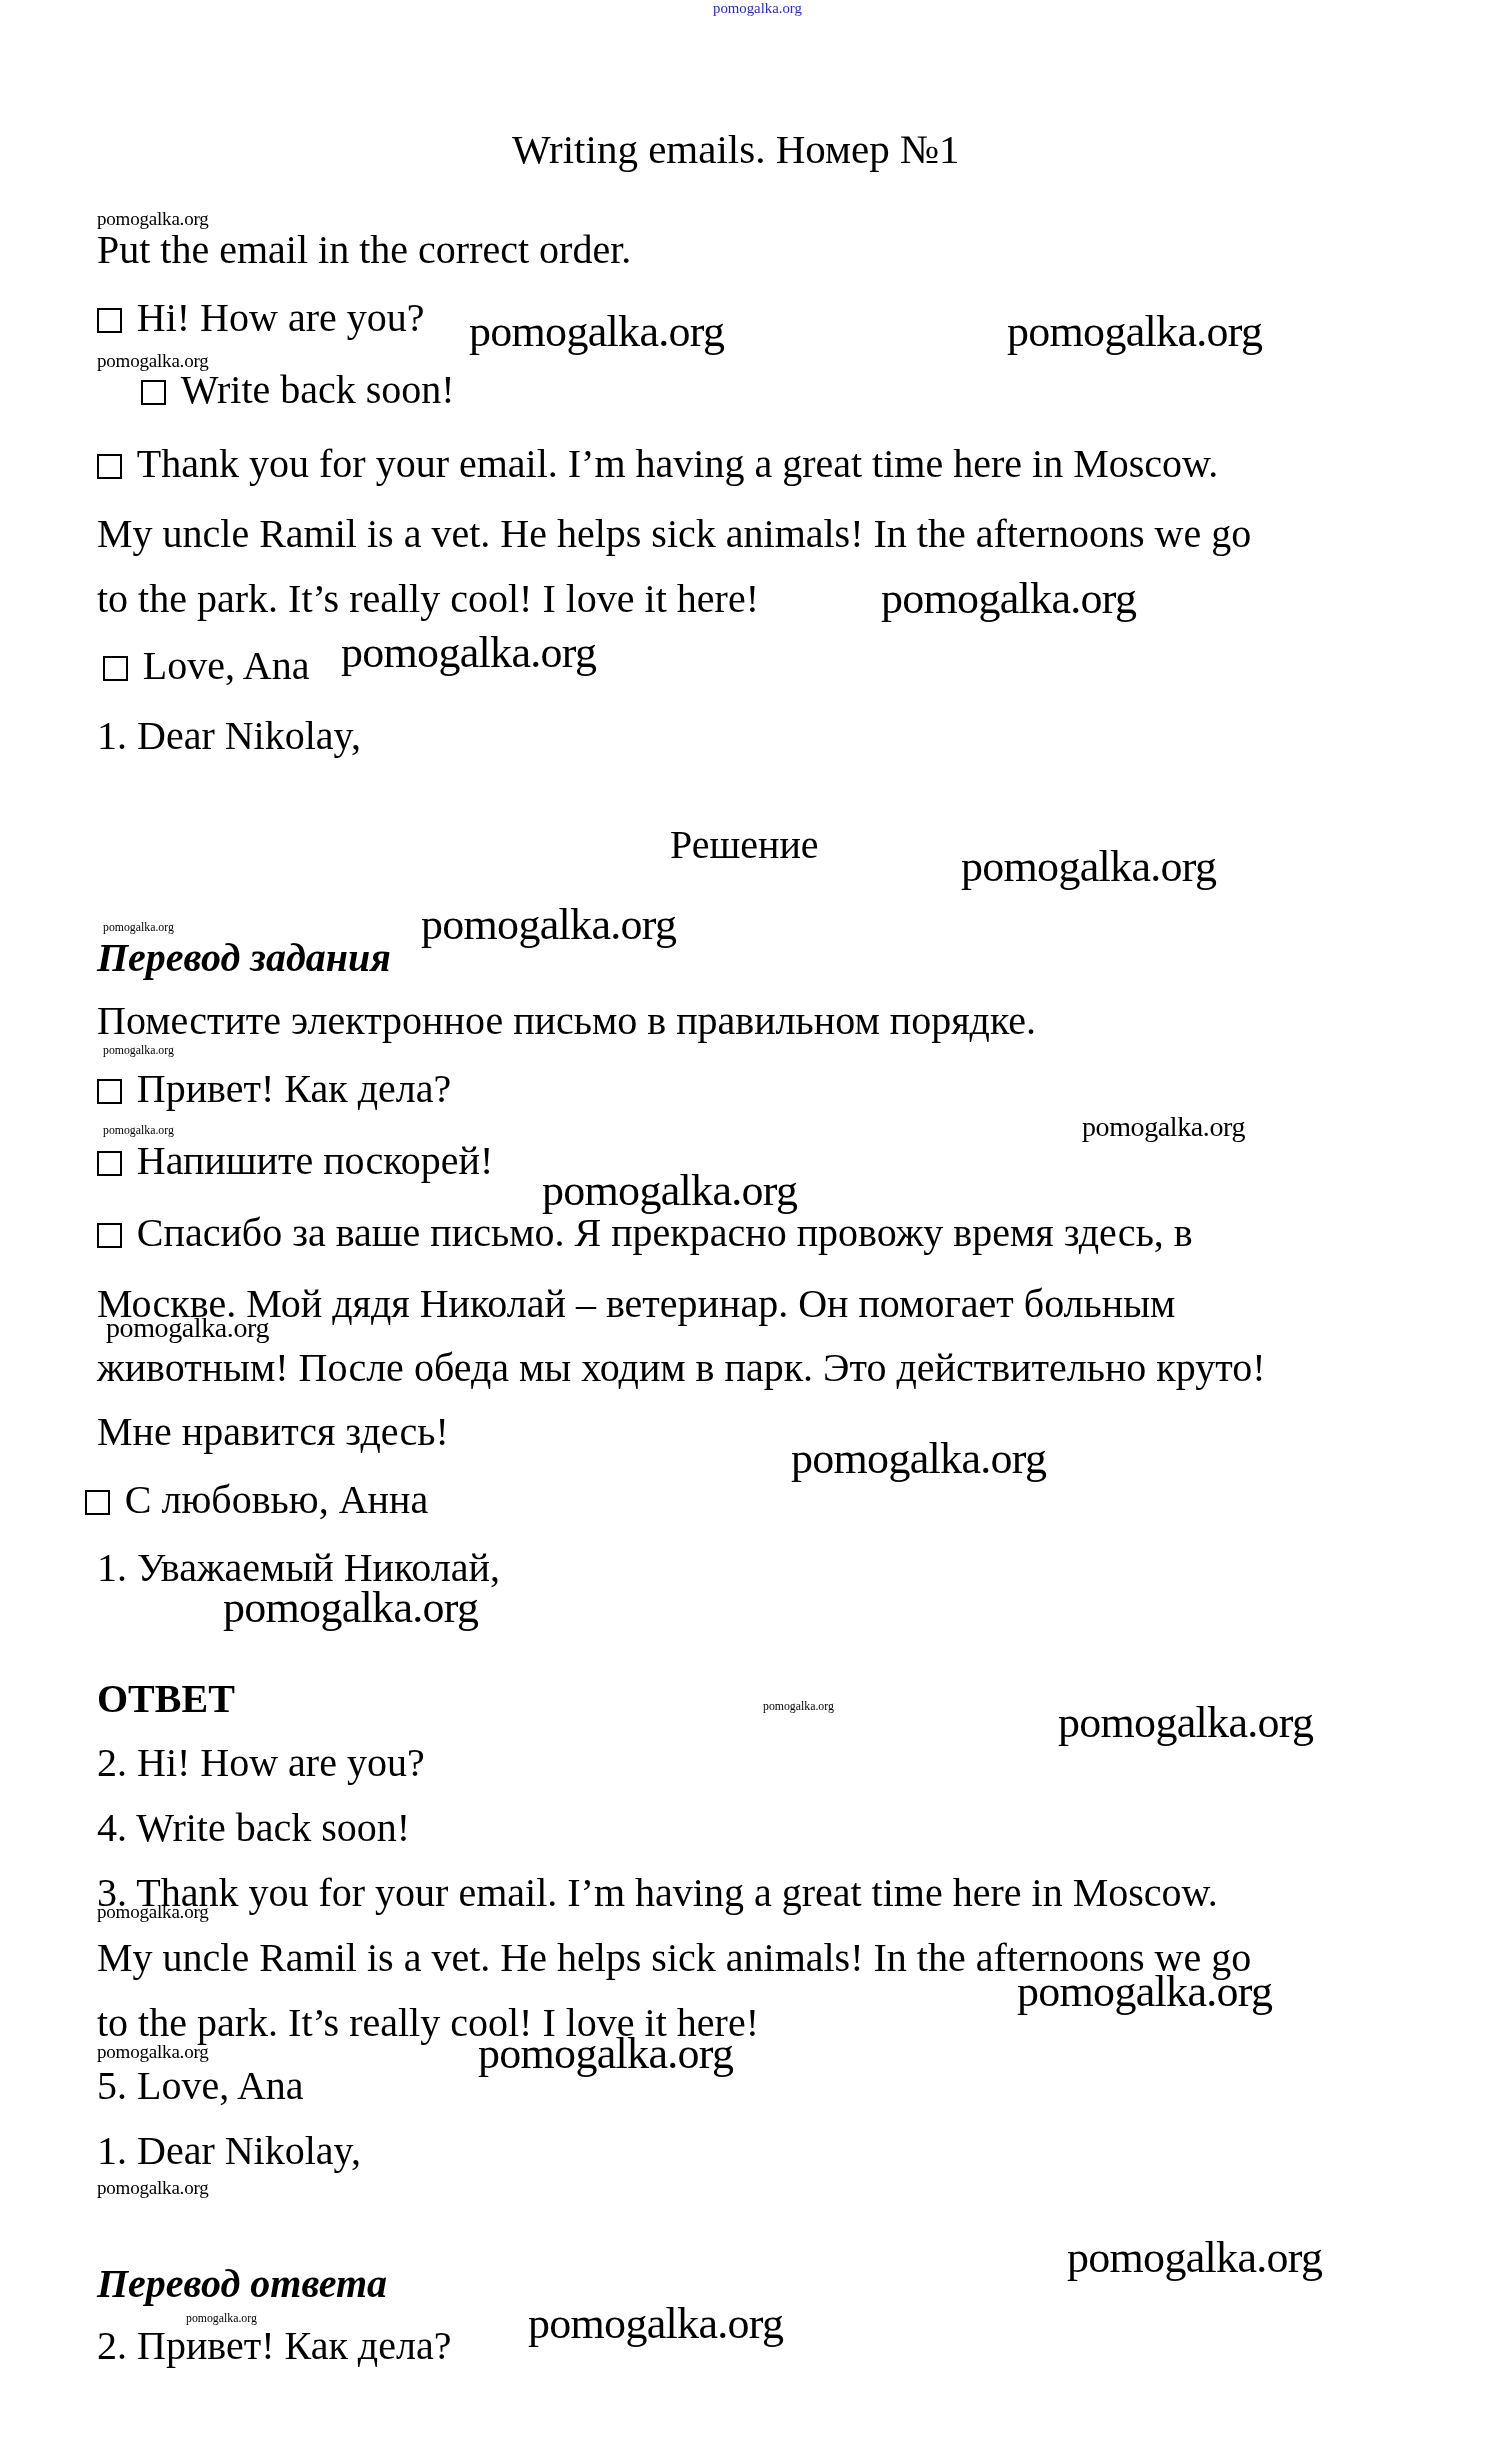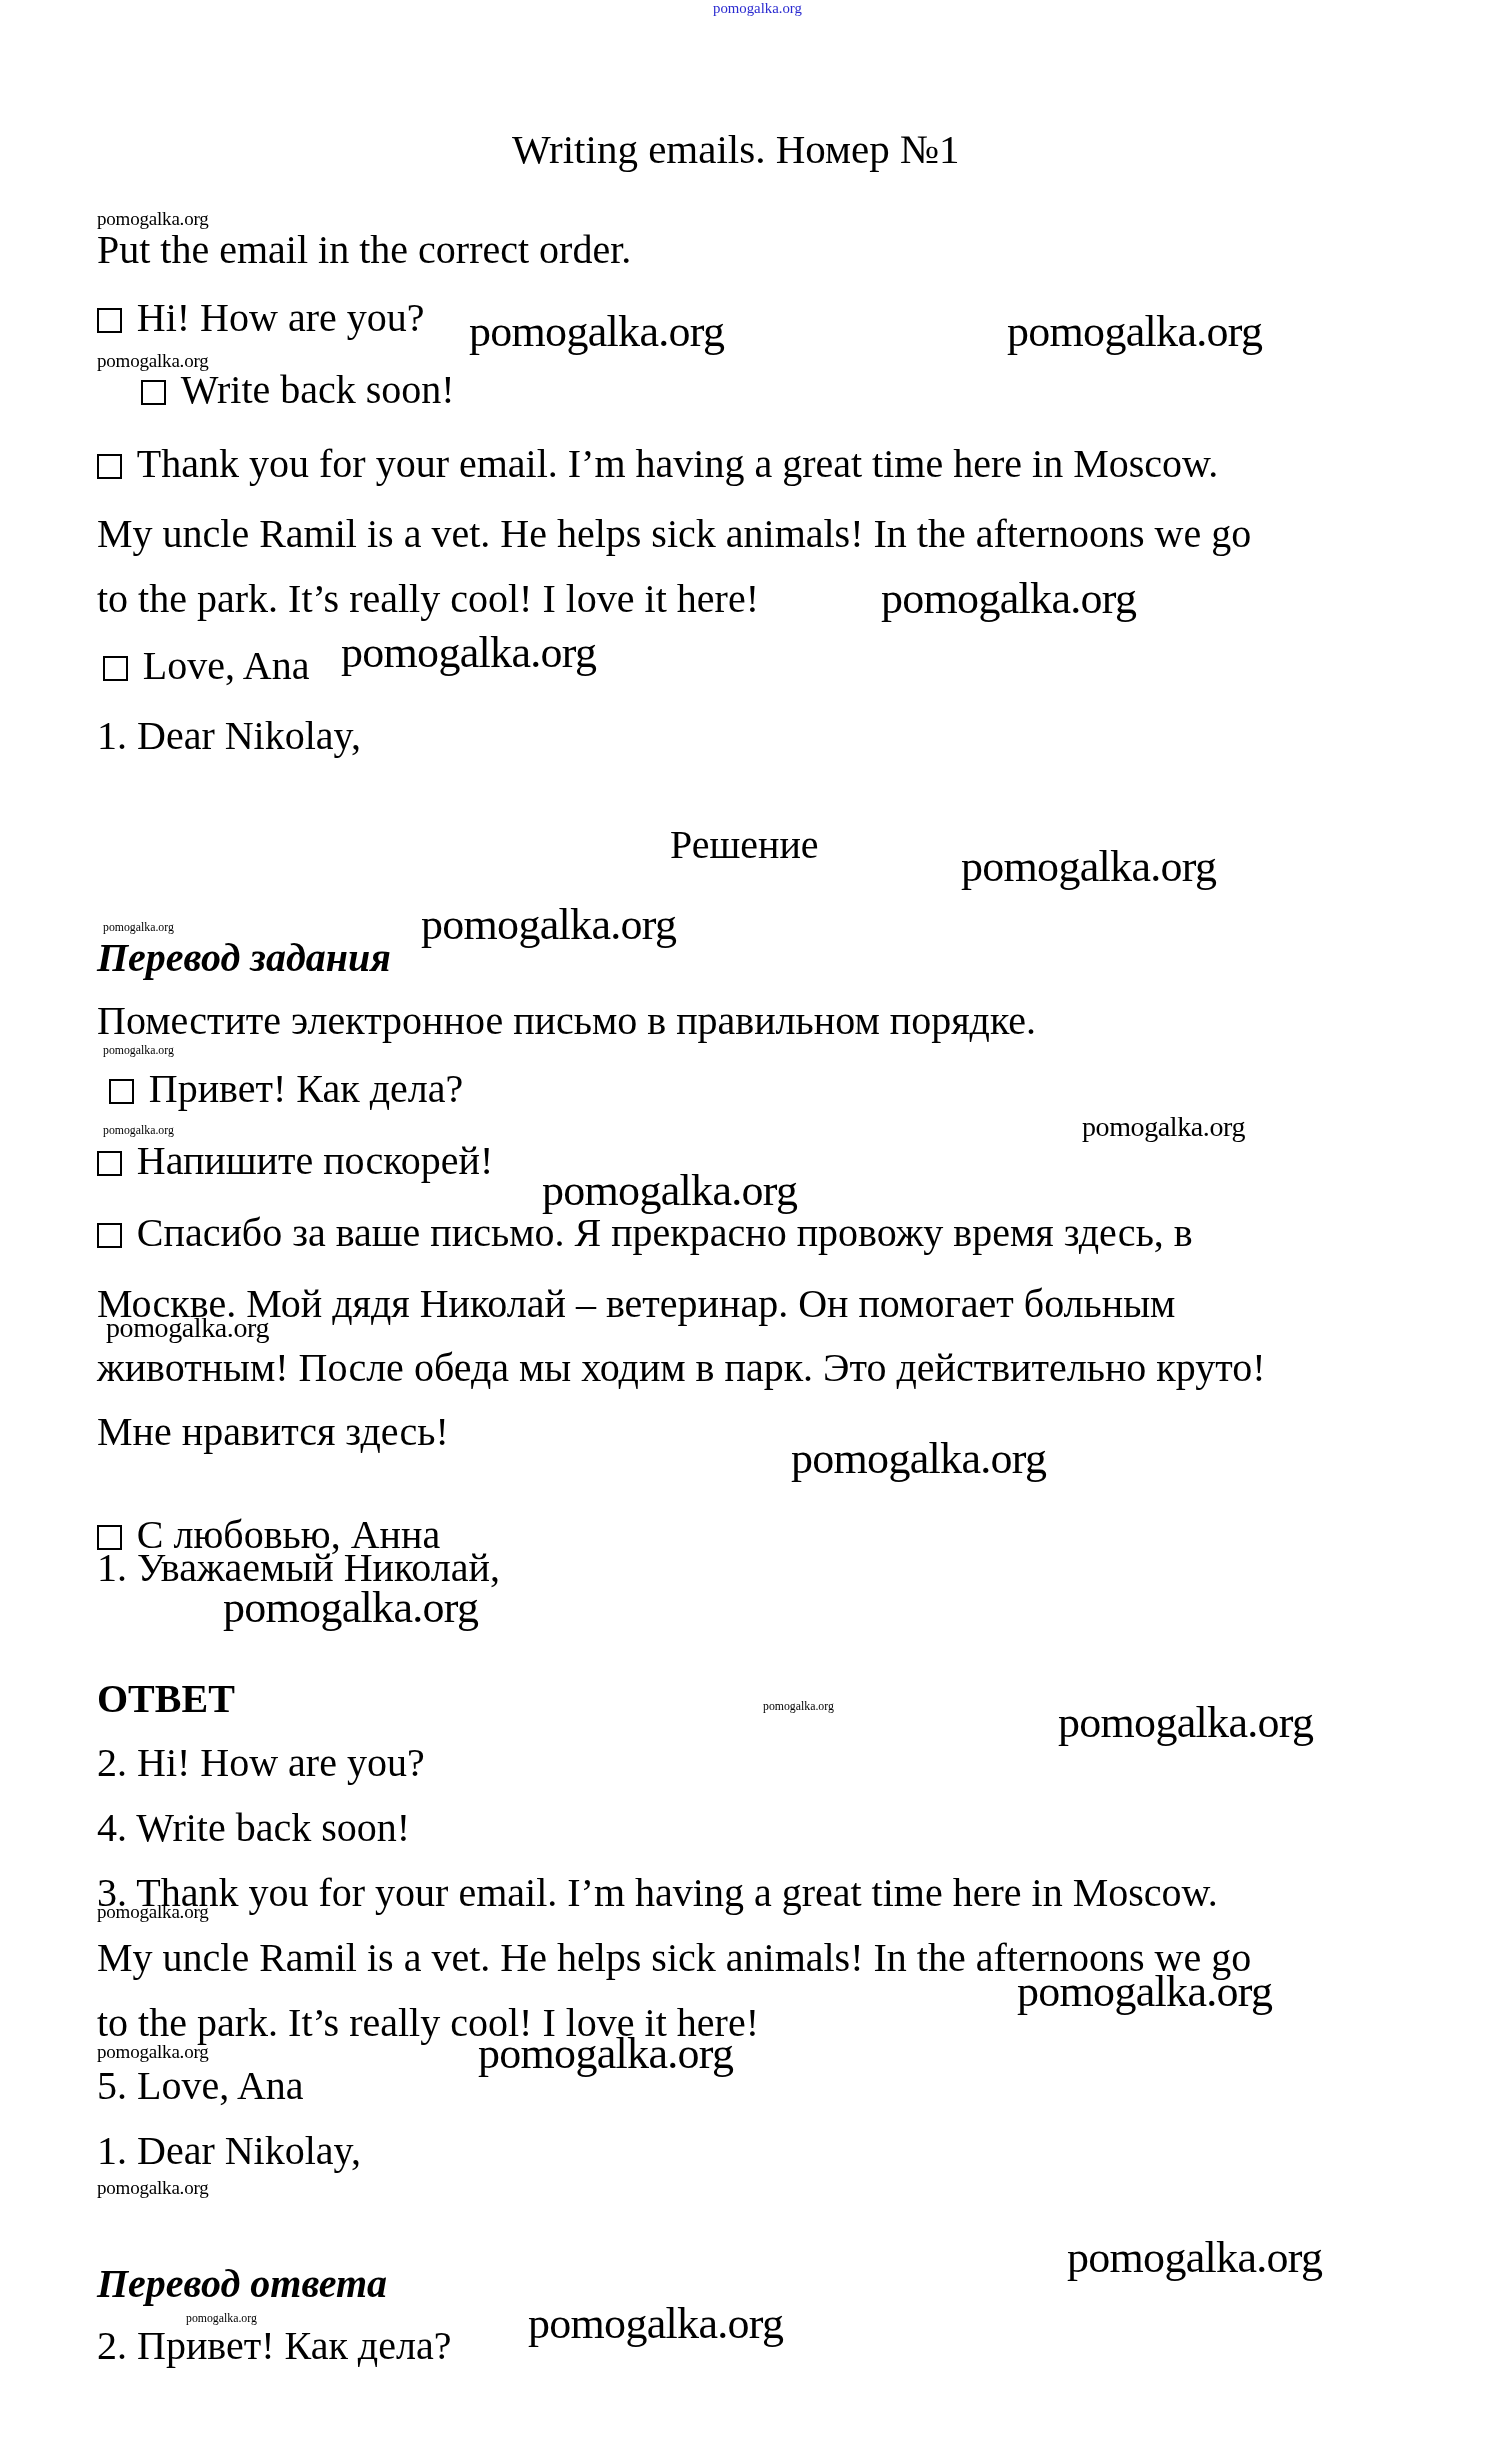--- a/index.html
+++ b/index.html
@@ -57,33 +57,33 @@
   </div>
   <div class="abs body-text" style="left:97px; top:716px;">1. Dear Nikolay,</div>
 </div>
 
 <div class="abs body-text" style="left:670px; top:825px;">Решение</div>
 
 <div>
   <div class="abs italic-bold" style="left:97px; top:934px;">Перевод задания</div>
   <div class="abs body-text" style="left:97px; top:1001px;">Поместите электронное письмо в правильном порядке.</div>
 
-  <div class="abs body-text" style="left:97px; top:1069px;margin-left:12px;">
+  <div class="abs body-text" style="left:97px; top:1069px;">
     <span class="checkbox"></span><span>Привет! Как дела?</span>
   </div>
   <div class="abs body-text" style="left:97px; top:1141px;">
     <span class="checkbox"></span><span>Напишите поскорей!</span>
   </div>
   <div class="abs body-text" style="left:97px; top:1213px;">
     <span class="checkbox"></span><span>Спасибо за ваше письмо. Я прекрасно провожу время здесь, в</span>
   </div>
   <div class="abs body-text" style="left:97px; top:1284px;">Москве. Мой дядя Николай – ветеринар. Он помогает больным</div>
   <div class="abs body-text" style="left:97px; top:1348px;text-align:center;">животным! После обеда мы ходим в парк. Это действительно круто!</div>
   <div class="abs body-text" style="left:97px; top:1412px;">Мне нравится здесь!</div>
-  <div class="abs body-text" style="left:97px; top:1480px;margin-top:35px;">
+  <div class="abs body-text" style="left:85px; top:1480px;">
     <span class="checkbox"></span><span>С любовью, Анна</span>
   </div>
   <div class="abs body-text" style="left:97px; top:1548px;">1. Уважаемый Николай,</div>
 </div>
 
 <div>
   <div class="abs bold" style="left:97px; top:1675px;">ОТВЕТ</div>
   <div class="abs body-text" style="left:97px; top:1743px;">2. Hi! How are you?</div>
   <div class="abs body-text" style="left:97px; top:1808px;">4. Write back soon!</div>
   <div class="abs body-text" style="left:97px; top:1873px;">3. Thank you for your email. I’m having a great time here in Moscow.</div>

